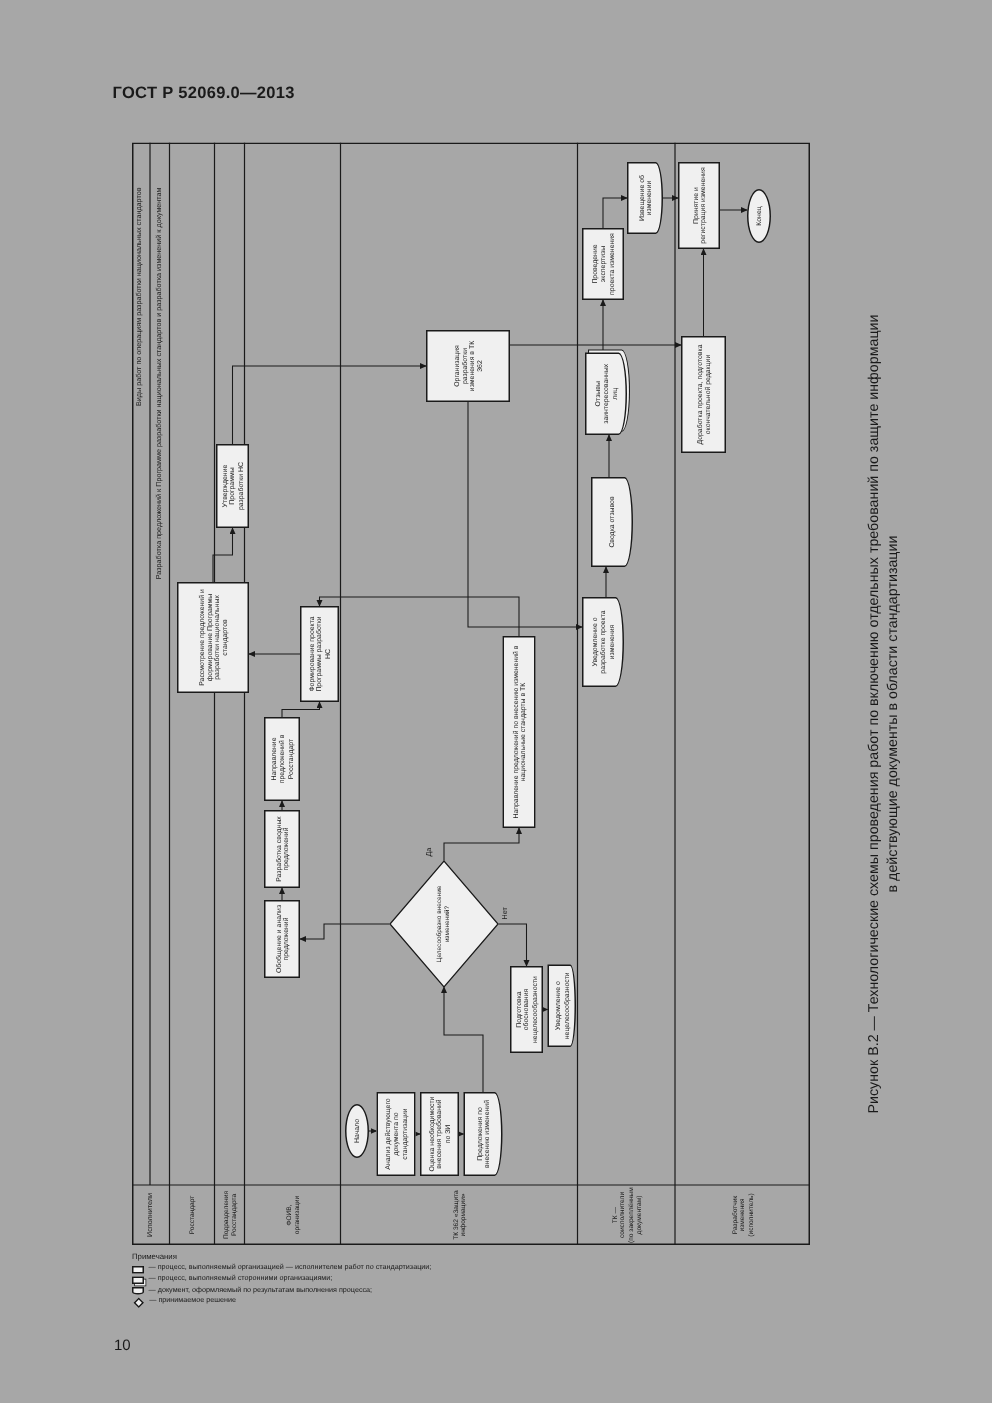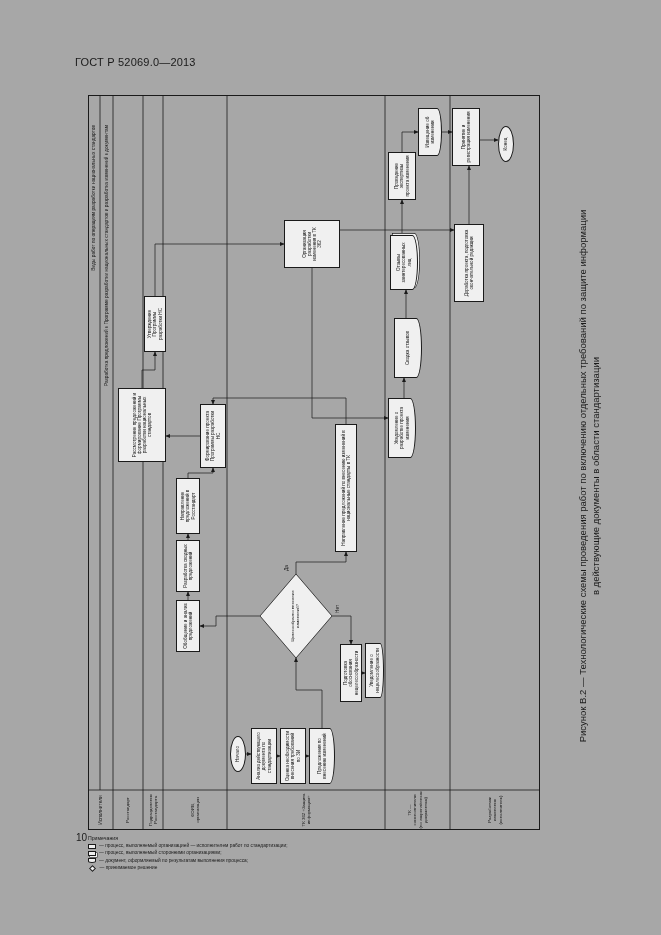--- a/index.html
+++ b/index.html
@@ -7,22 +7,22 @@
     --ink:#1a1a1a;
     --fill:#f0f0f0;
   }
   html,body{margin:0;padding:0;}
   body{
     width:661px;height:935px;position:relative;overflow:hidden;
     background:var(--bg);
     font-family:"Liberation Sans", sans-serif;
     color:var(--ink);
   }
-  .doc-header{position:absolute;left:75px;top:56px;font-size:11px;font-weight:normal;letter-spacing:.2px;}
-  .page-number{position:absolute;left:76px;top:832px;font-size:10px;}
+  .doc-header{position:absolute;left:75px;top:56px;font-size:11px;font-weight:bold;letter-spacing:.2px;}
+  .page-number{position:absolute;left:76px;top:892px;font-size:10px;}
 
   
   #chart-frame{position:absolute;left:88px;top:95px;width:452px;height:735px;}
   #canvas{
     position:absolute;left:0;top:735px;width:735px;height:452px;
     transform:rotate(-90deg);transform-origin:0 0;
   }
   #canvas > svg{position:absolute;left:0;top:0;z-index:1;}
 
   .hdr-cell{position:absolute;display:flex;align-items:center;font-size:4.8px;line-height:1.1;box-sizing:border-box;z-index:2;}

